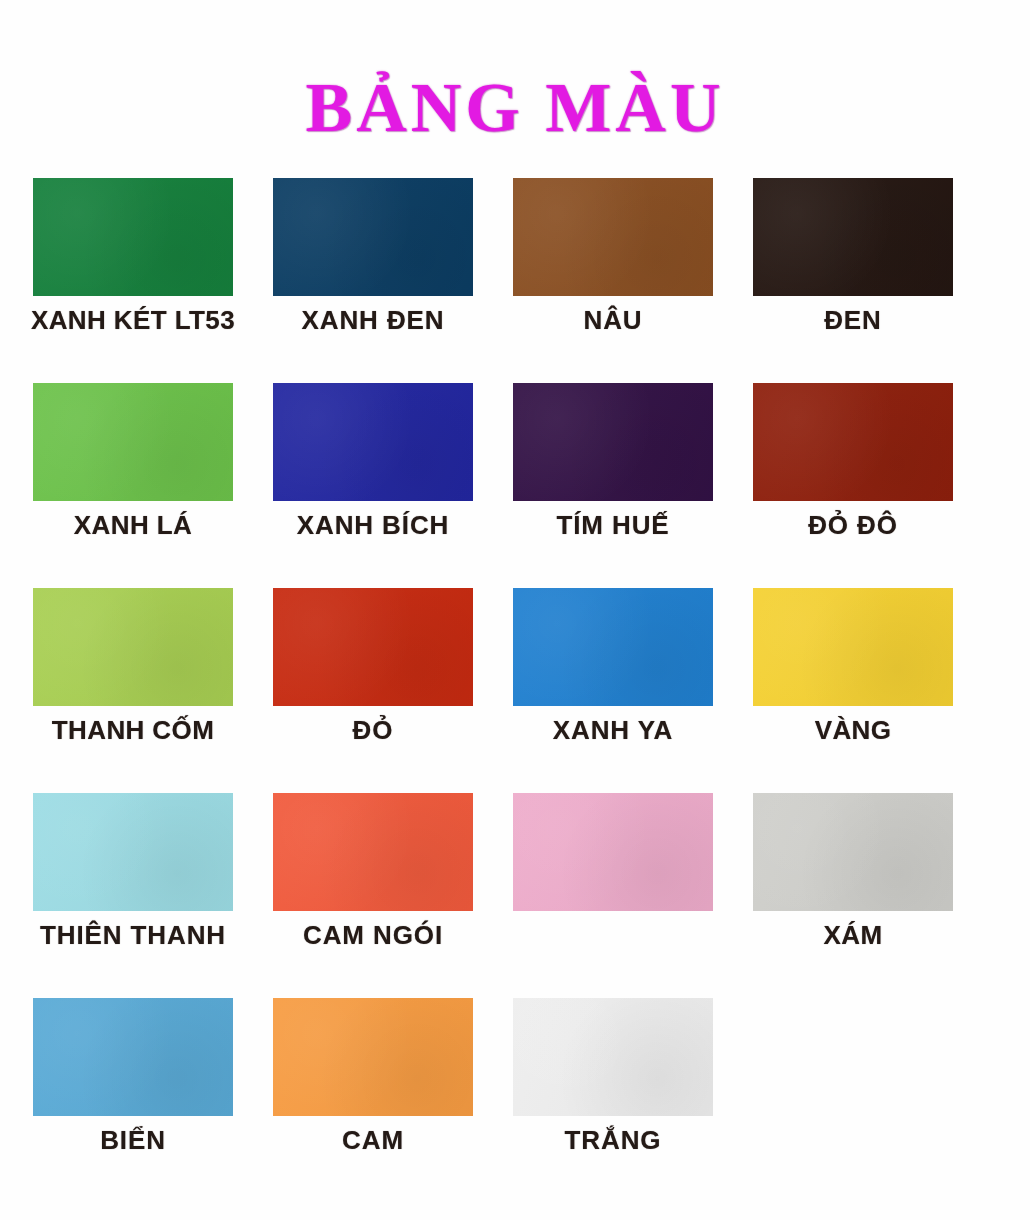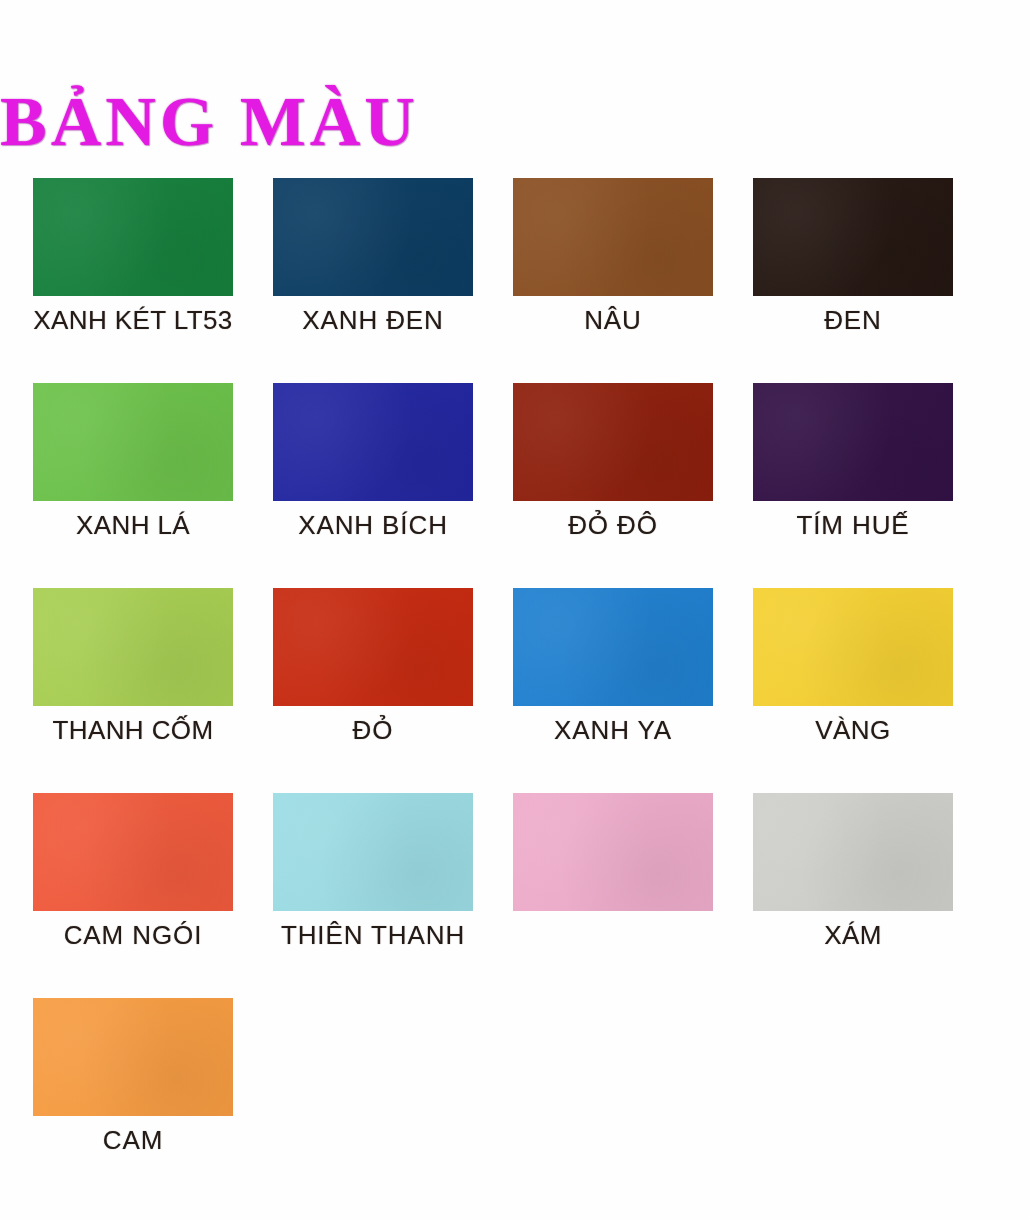--- a/index.html
+++ b/index.html
@@ -20,23 +20,24 @@
     position: relative;
     width: 1030px;
     height: 1220px;
     background: #fefefe;
     box-sizing: border-box;
   }
 
   
   .title-wrap {
     position: absolute;
-    top: 40px;
+    top: 26px;
     left: 0;
     width: 1030px;
+    text-align: center;
   }
   .title {
     display: inline-block;
     font-family: "Liberation Serif", "DejaVu Serif", serif;
     font-weight: bold;
     font-size: 70px;
     line-height: 1.0;
     letter-spacing: 4px;
     color: #e21ae2;
     text-shadow: 0 0 2px rgba(180, 0, 180, .55),
@@ -83,21 +84,21 @@
       radial-gradient(circle at 72% 68%, rgba(0,0,0,.05), rgba(0,0,0,0) 60%),
       linear-gradient(110deg, rgba(255,255,255,.035) 0%, rgba(0,0,0,.035) 100%);
     mix-blend-mode: normal;
   }
 
   .caption {
     margin-top: 11px;
     width: 210px;
     text-align: center;
     font-family: "Liberation Sans", "DejaVu Sans", sans-serif;
-    font-weight: normal;
+    font-weight: bold;
     font-size: 26px;
     line-height: 1.05;
     letter-spacing: .9px;
     color: #241a16;
     white-space: nowrap;
     text-shadow: 0 0 1px rgba(40,25,20,.5);
   }
 
   
   .cell.col-0 .caption { letter-spacing: .4px; }
@@ -129,58 +130,66 @@
         <div class="caption">ĐEN</div>
       </div>
       <div class="cell col-0">
         <div class="swatch" style="background-color: rgb(108, 194, 74);"></div>
         <div class="caption">XANH LÁ</div>
       </div>
       <div class="cell col-1">
         <div class="swatch" style="background-color: rgb(34, 38, 160);"></div>
         <div class="caption">XANH BÍCH</div>
       </div>
+      <div class="cell col-3">
+        <div class="swatch" style="background-color: rgb(50, 17, 69);"></div>
+        <div class="caption">TÍM HUẾ</div>
+      </div>
       <div class="cell col-2">
         <div class="swatch" style="background-color: rgb(142, 31, 12);"></div>
         <div class="caption">ĐỎ ĐÔ</div>
-      </div>
-      <div class="cell col-3">
-        <div class="swatch" style="background-color: rgb(50, 17, 69);"></div>
-        <div class="caption">TÍM HUẾ</div>
       </div>
       <div class="cell col-0">
         <div class="swatch" style="background-color: rgb(168, 207, 82);"></div>
         <div class="caption">THANH CỐM</div>
       </div>
       <div class="cell col-2">
         <div class="swatch" style="background-color: rgb(199, 42, 16);"></div>
         <div class="caption">ĐỎ</div>
       </div>
       <div class="cell col-1">
         <div class="swatch" style="background-color: rgb(32, 128, 208);"></div>
         <div class="caption">XANH YA</div>
       </div>
       <div class="cell col-0">
         <div class="swatch" style="background-color: rgb(245, 209, 50);"></div>
         <div class="caption">VÀNG</div>
       </div>
+      <div class="cell col-1">
+        <div class="swatch" style="background-color: rgb(156, 220, 228);"></div>
+        <div class="caption">THIÊN THANH</div>
+      </div>
       <div class="cell col-2">
         <div class="swatch" style="background-color: rgb(241, 90, 60);"></div>
         <div class="caption">CAM NGÓI</div>
-      </div>
-      <div class="cell col-1">
-        <div class="swatch" style="background-color: rgb(156, 220, 228);"></div>
-        <div class="caption">THIÊN THANH</div>
       </div>
       <div class="cell col-3">
         <div class="swatch" style="background-color: rgb(238, 172, 203);"></div>
       </div>
       <div class="cell col-0">
         <div class="swatch" style="background-color: rgb(207, 207, 203);"></div>
         <div class="caption">XÁM</div>
       </div>
+      <div class="cell col-1">
+        <div class="swatch" style="background-color: rgb(89, 170, 214);"></div>
+        <div class="caption">BIỂN</div>
+      </div>
       <div class="cell col-2">
         <div class="swatch" style="background-color: rgb(247, 156, 66);"></div>
         <div class="caption">CAM</div>
+      </div>
+      <div class="cell col-3">
+        <div class="swatch" style="background-color: rgb(238, 238, 238);"></div>
+        <div class="caption">TRẮNG</div>
       </div>
     </div>
 
 </div>
 
 </body></html>

